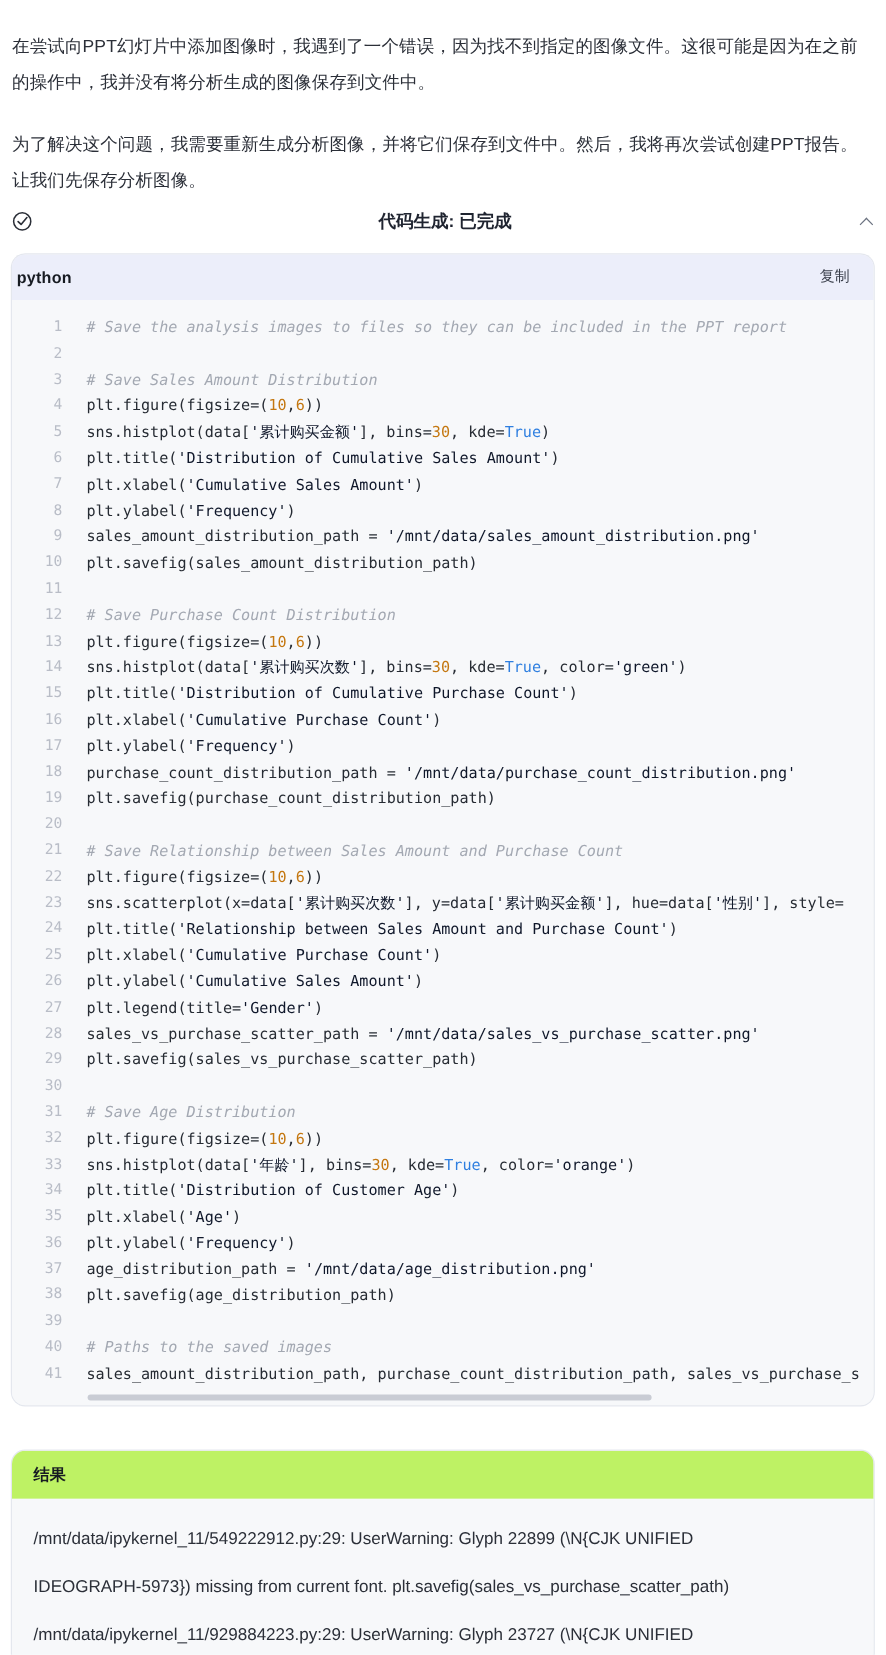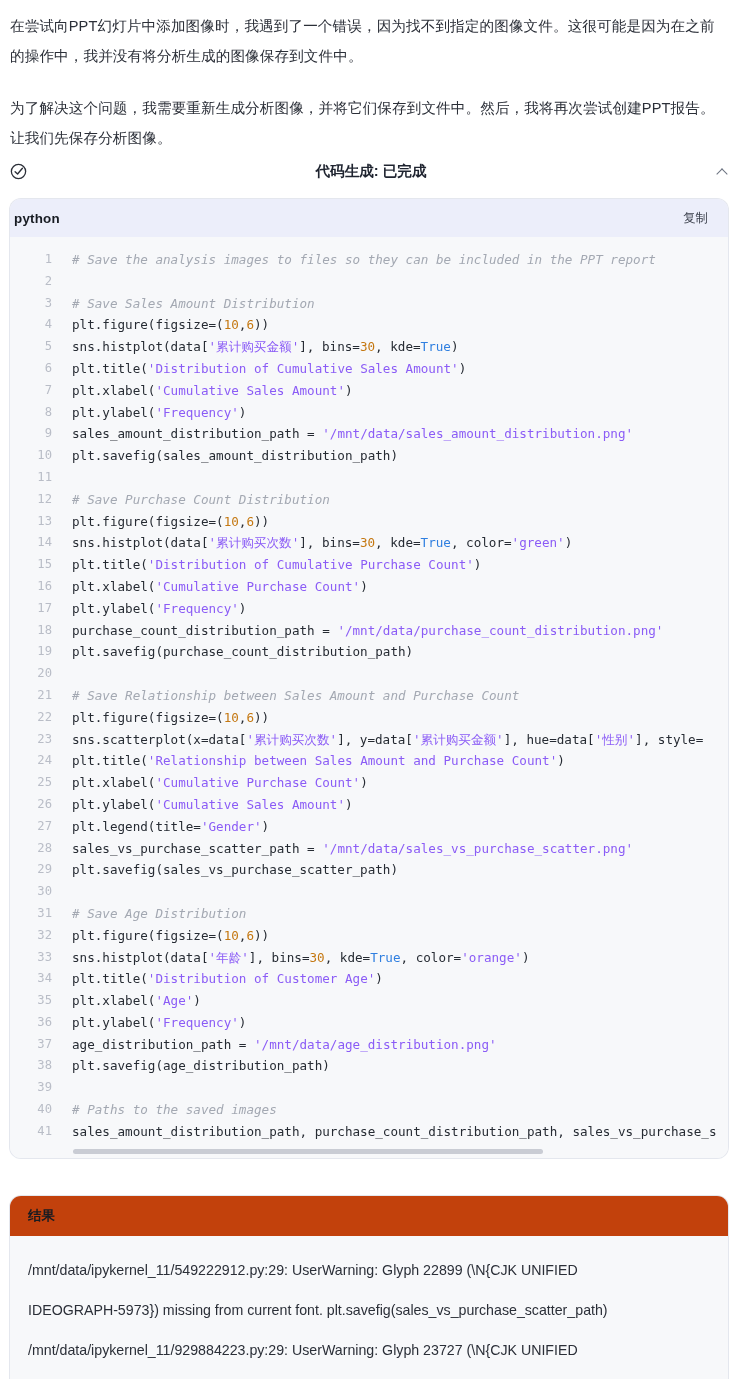--- a/index.html
+++ b/index.html
@@ -27,21 +27,21 @@
   .prose {
     font-size: 14.6px;
     line-height: 30px;
     color: #2b2f38;
     letter-spacing: 0.1px;
   }
   .prose p {
     margin: 0;
     padding: 0;
   }
-  .prose p.first { padding-top: 11px; }
+  .prose p.first { padding-top: 24px; }
   .prose p.second { padding-top: 22px; }
 
   
   .status-line {
     display: flex;
     align-items: center;
     gap: 7px;
     margin-top: 6px;
     height: 24px;
     font-size: 14.6px;
@@ -134,37 +134,37 @@
     position: absolute;
     left: 0;
     top: 0;
     width: 42px;
     text-align: right;
     color: #b9bdc7;
     font-size: 12.2px;
   }
   .code-txt { color: #262b33; }
   .cm { color: #a3a8b2; font-style: italic; }
-  .st { color: #8b5cf6; }
+  .st { color: #0f172a; }
   .nu { color: #c47710; }
   .kw { color: #2f7fe0; }
 
   .hscroll {
     margin: 6px 0 0 63px;
     width: 470px;
     height: 5.5px;
     border-radius: 3px;
     background: #c9ccd4;
   }
 
   
   .result-card { margin-top: 38px; }
   .result-head {
     height: 40px;
-    background: #c2410c;
+    background: #bef264;
     display: flex;
     align-items: center;
     padding: 0 18px;
   }
   .result-head .rtitle {
     font-size: 13.4px;
     font-weight: bold;
     color: #171b22;
   }
   .result-body {

